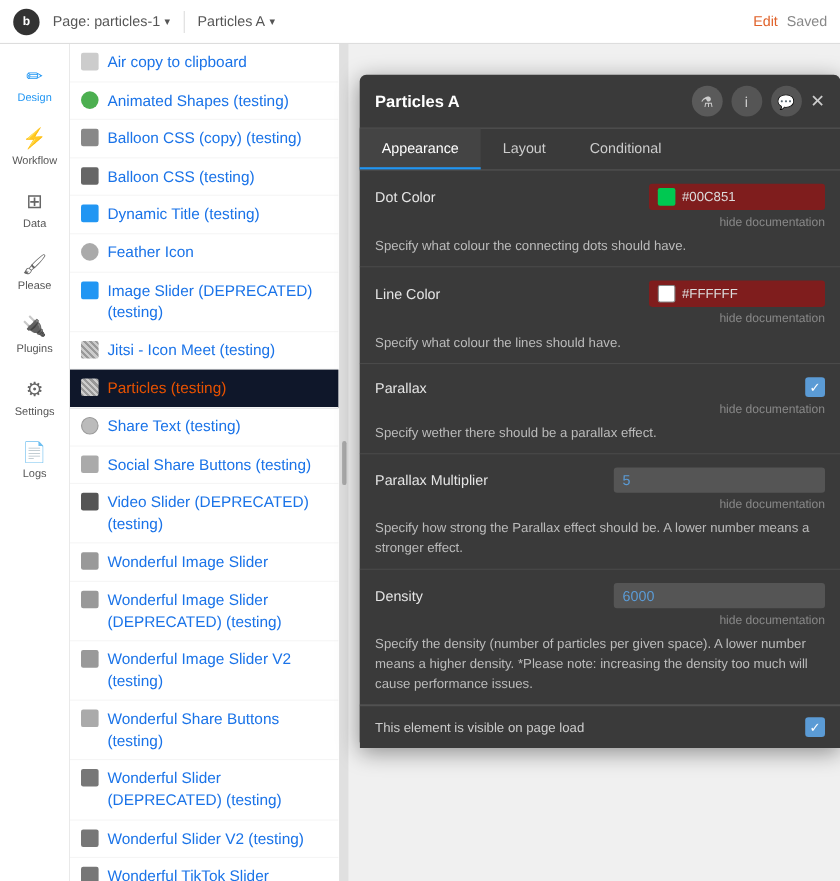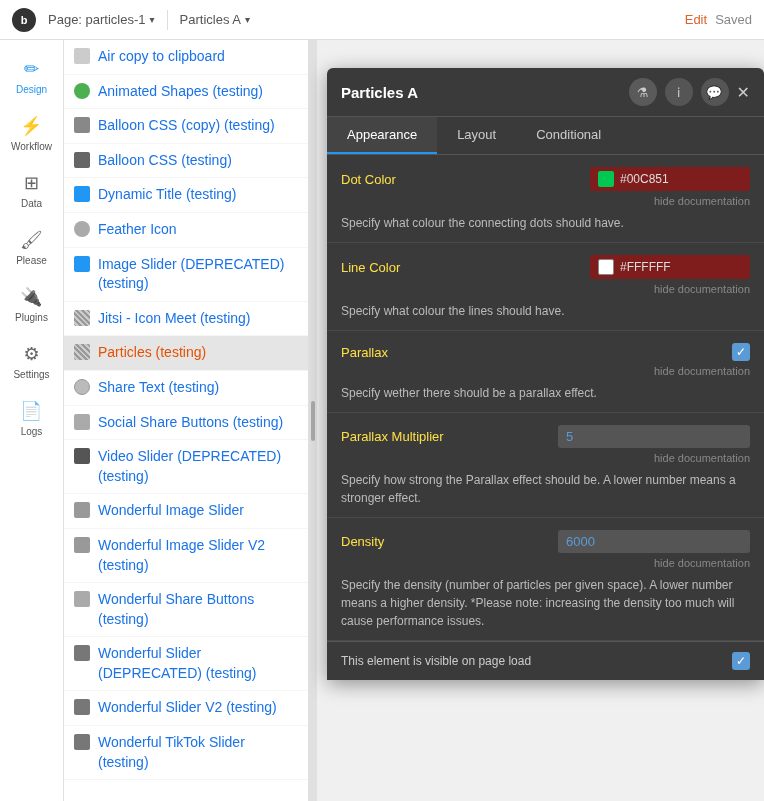--- a/index.html
+++ b/index.html
@@ -23,21 +23,21 @@
     .sidebar-icons { width: 64px; background: #fff; border-right: 1px solid #e0e0e0; display: flex; flex-direction: column; align-items: center; padding-top: 8px; gap: 0; flex-shrink: 0; }
     .sidebar-icon-item { display: flex; flex-direction: column; align-items: center; padding: 10px 0; width: 100%; cursor: pointer; color: #666; gap: 4px; }
     .sidebar-icon-item.active { color: #2196F3; }
     .sidebar-icon-item .icon-symbol { font-size: 18px; }
     .sidebar-icon-item .icon-label { font-size: 10px; color: #555; }
     .sidebar-icon-item.active .icon-label { color: #2196F3; }
 
     
     .plugin-list { width: 245px; background: #fff; border-right: 1px solid #e0e0e0; overflow-y: auto; flex-shrink: 0; }
     .plugin-item { display: flex; align-items: flex-start; padding: 7px 10px; gap: 8px; cursor: pointer; border-bottom: 1px solid #f5f5f5; }
-    .plugin-item.active { background: #e5e5e5; }
+    .plugin-item.active { background: #0f172a; }
     .plugin-icon { width: 16px; height: 16px; background: #ccc; border-radius: 2px; flex-shrink: 0; margin-top: 1px; }
     .plugin-icon.circle { border-radius: 50%; background: #4CAF50; }
     .plugin-icon.dark { background: #555; }
     .plugin-icon.blue { background: #2196F3; }
     .plugin-icon.grid { background: repeating-linear-gradient(45deg, #999 0px, #999 2px, #ccc 2px, #ccc 4px); }
     .plugin-name { color: #1a73e8; font-size: 14px; line-height: 1.4; }
     .plugin-name.active-item { color: #e65100; }
 
     
     .scroll-handle { width: 8px; background: #e0e0e0; cursor: pointer; flex-shrink: 0; display: flex; align-items: center; justify-content: center; }
@@ -62,21 +62,21 @@
     .panel-tabs { display: flex; border-bottom: 1px solid #555; }
     .panel-tab { padding: 10px 20px; font-size: 13px; cursor: pointer; color: #ccc; border-bottom: 2px solid transparent; }
     .panel-tab.active { color: #fff; border-bottom: 2px solid #2196F3; background: #444; }
 
     
     .panel-content { padding: 0; max-height: 600px; overflow-y: auto; }
 
     
     .field-row { padding: 12px 14px 0; }
     .field-main { display: flex; align-items: center; gap: 8px; }
-    .field-label { font-size: 13px; color: #fde047; flex: 1; }
+    .field-label { font-size: 13px; color: #e5e5e5; flex: 1; }
     .field-value { display: flex; align-items: center; gap: 6px; background: #7f1d1d; border-radius: 3px; padding: 4px 8px; min-width: 160px; }
     .color-swatch { width: 16px; height: 16px; border-radius: 2px; flex-shrink: 0; }
     .color-swatch.green { background: #00C851; }
     .color-swatch.white { background: #FFFFFF; border: 1px solid #888; }
     .field-value-text { color: #ddd; font-size: 12px; }
     .doc-row { text-align: right; padding: 2px 14px; }
     .doc-link { color: #888; font-size: 11px; cursor: pointer; }
     .doc-desc { color: #bbb; font-size: 12px; padding: 4px 14px 10px; line-height: 1.5; border-bottom: 1px solid #4a4a4a; }
 
     .field-input { background: #555; border-radius: 3px; padding: 4px 8px; min-width: 160px; color: #5b9bd5; font-size: 13px; border: none; outline: none; }
@@ -196,20 +196,24 @@
     <div class="plugin-item">
       <div class="plugin-icon dark"></div>
       <span class="plugin-name">Video Slider (DEPRECATED) (testing)</span>
     </div>
     <div class="plugin-item">
       <div class="plugin-icon" style="background:#999;"></div>
       <span class="plugin-name">Wonderful Image Slider</span>
     </div>
     <div class="plugin-item">
       <div class="plugin-icon" style="background:#999;"></div>
+      <span class="plugin-name">Wonderful Image Slider (DEPRECATED) (testing)</span>
+    </div>
+    <div class="plugin-item">
+      <div class="plugin-icon" style="background:#999;"></div>
       <span class="plugin-name">Wonderful Image Slider V2 (testing)</span>
     </div>
     <div class="plugin-item">
       <div class="plugin-icon" style="background:#aaa;"></div>
       <span class="plugin-name">Wonderful Share Buttons (testing)</span>
     </div>
     <div class="plugin-item">
       <div class="plugin-icon" style="background:#777;"></div>
       <span class="plugin-name">Wonderful Slider (DEPRECATED) (testing)</span>
     </div>

